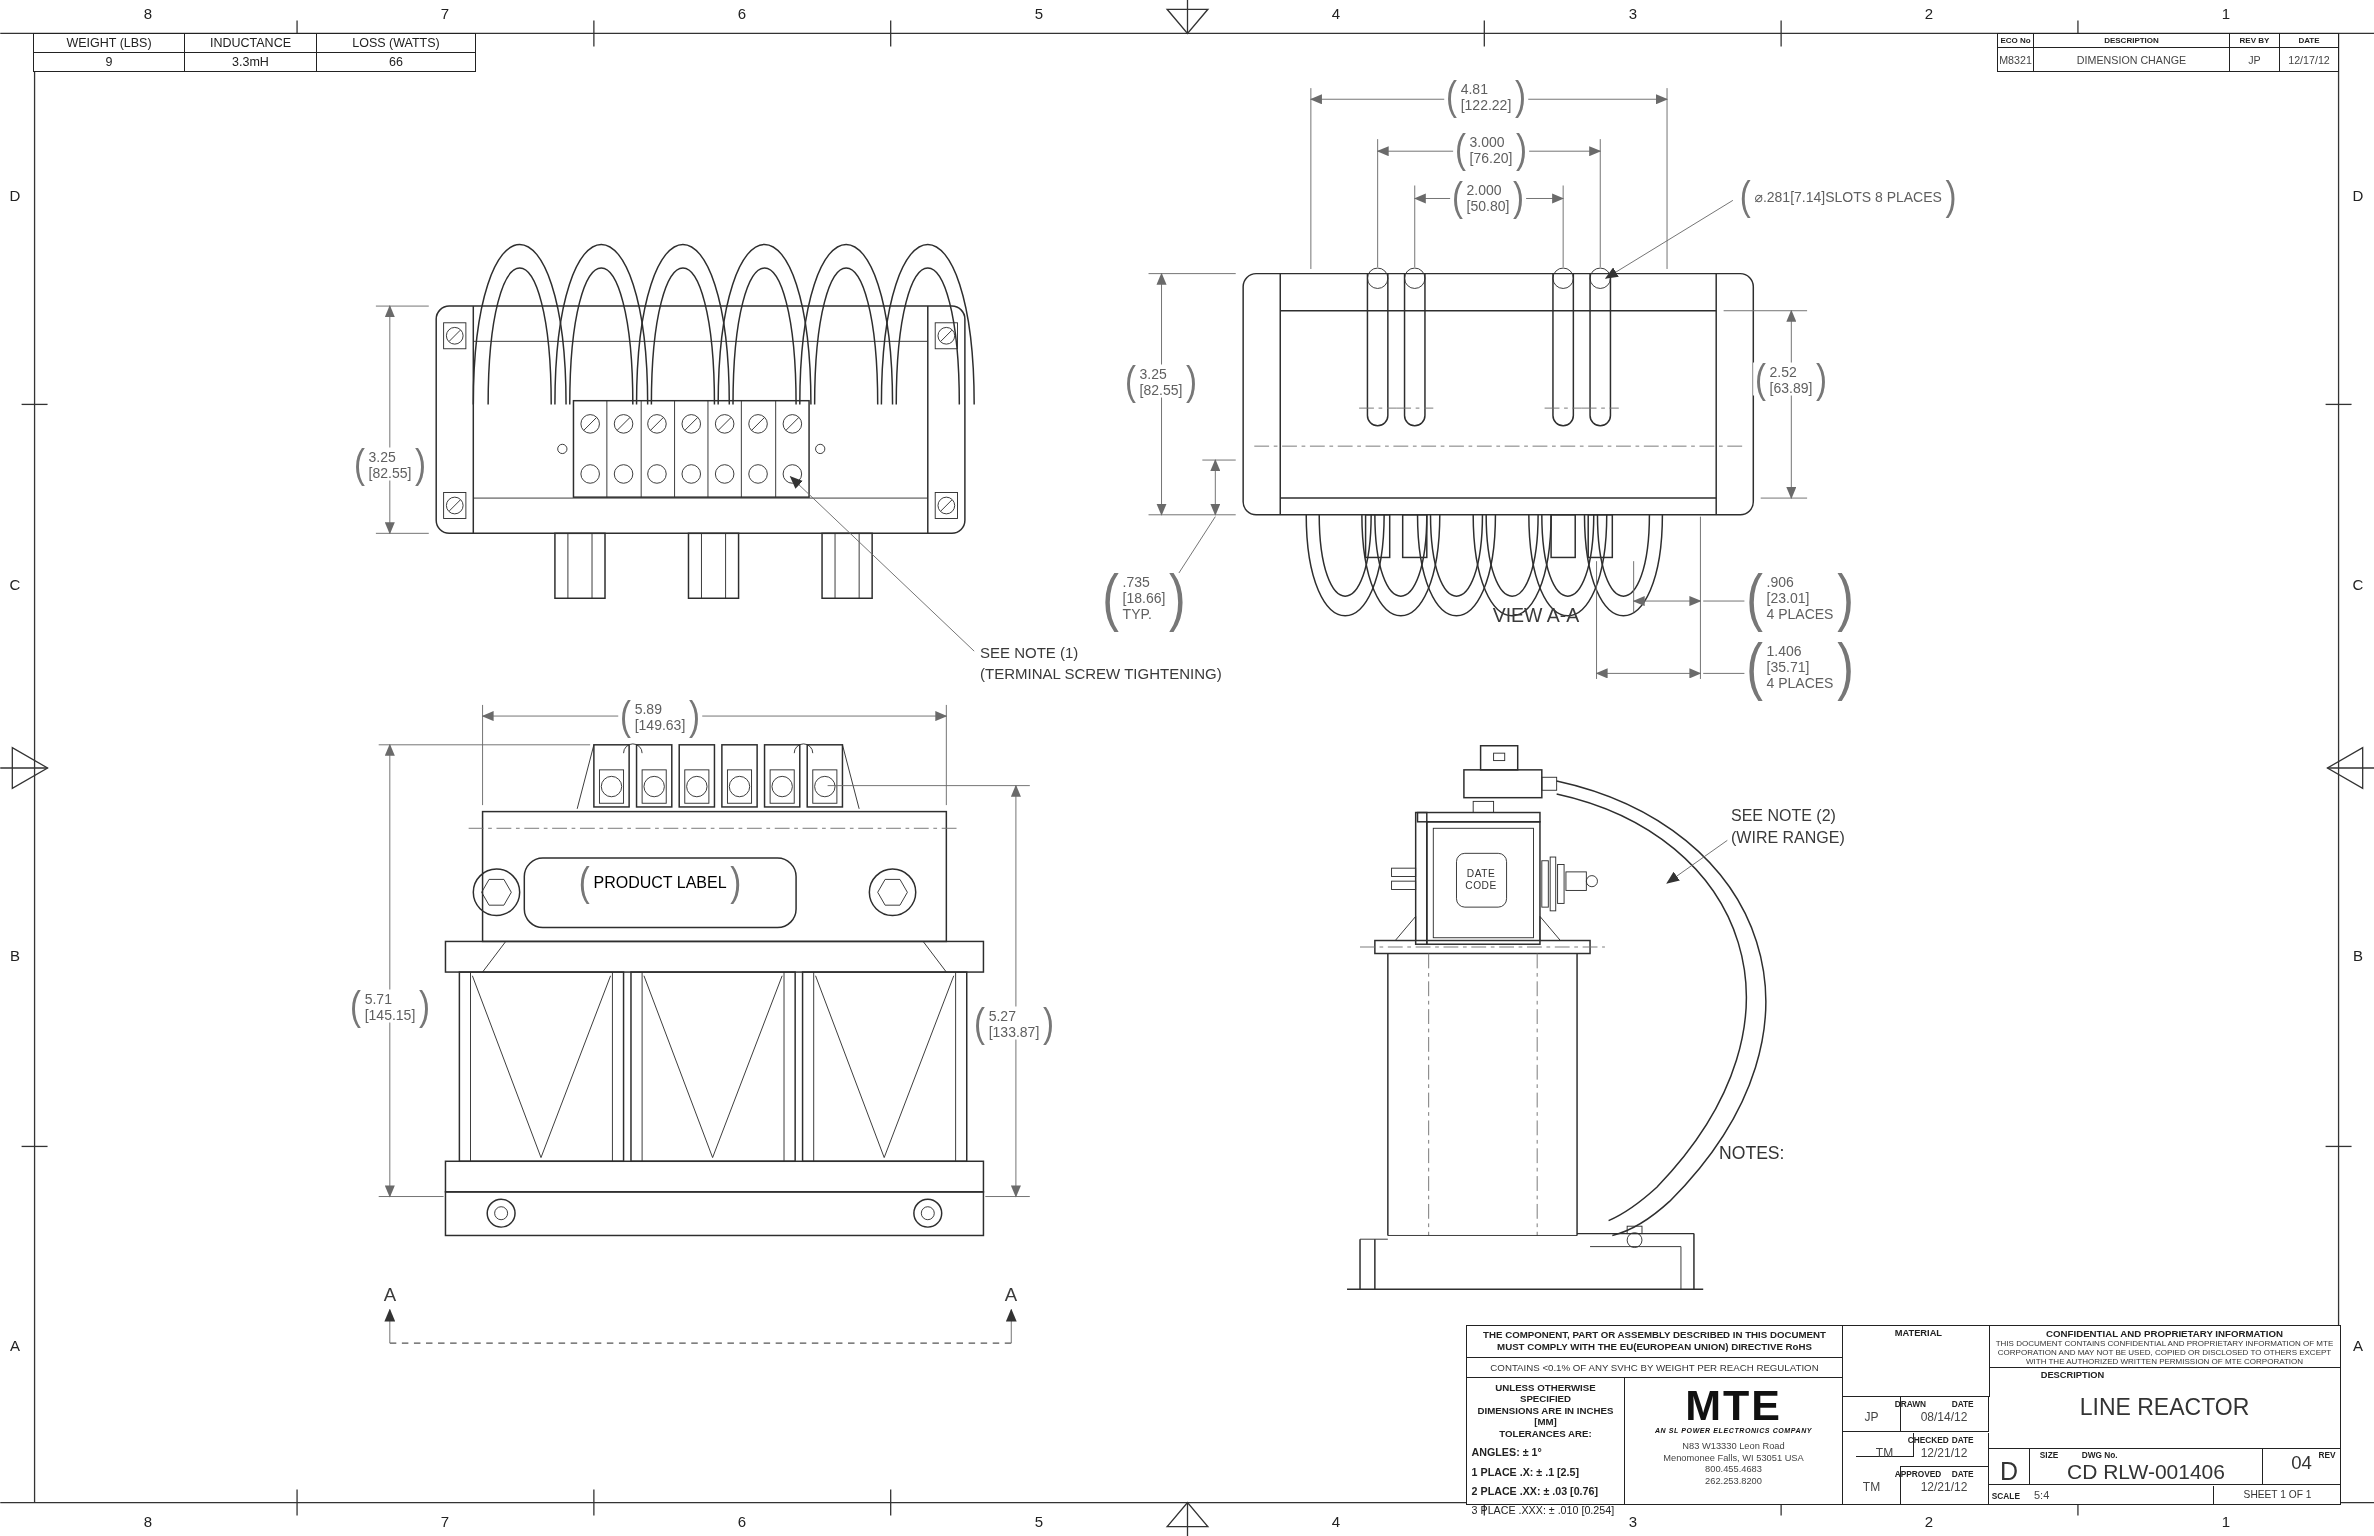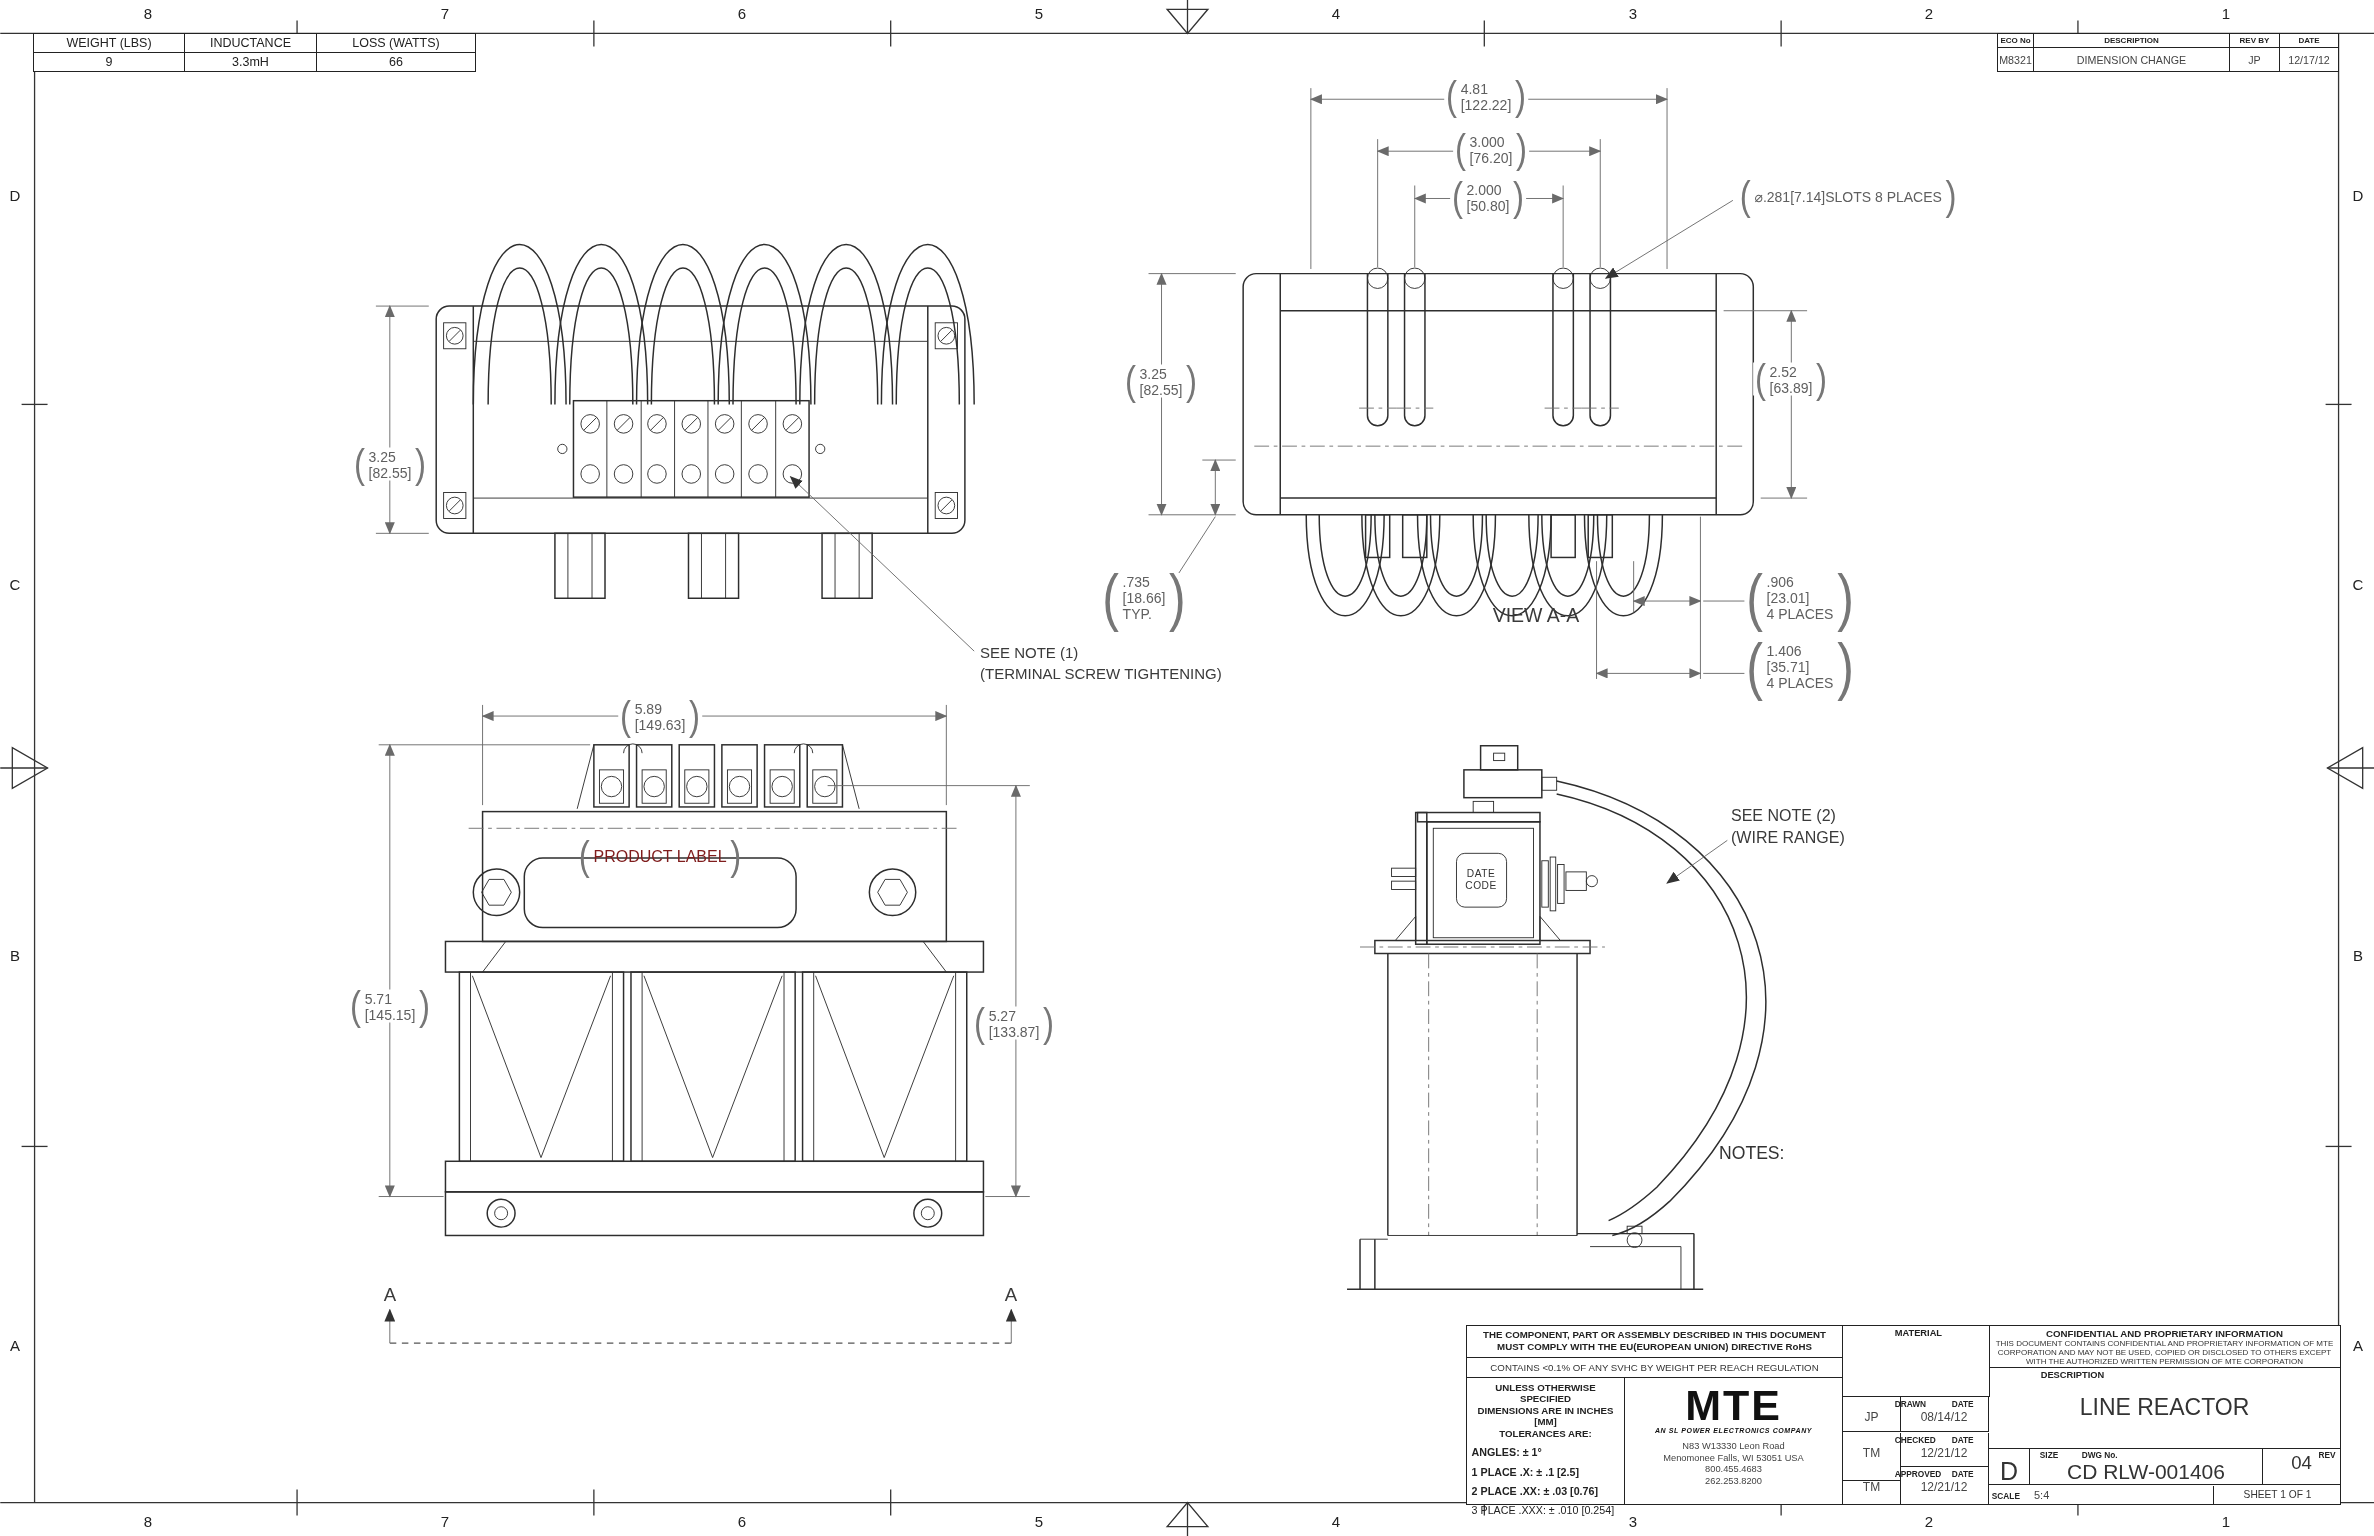--- a/index.html
+++ b/index.html
@@ -538,21 +538,21 @@
 
   <div class="biglabel" style="left:1536px;top:615px">VIEW A-A</div>
   <div class="callout" style="left:980px;top:642px">
     <div>SEE NOTE (1)</div>
     <div>(TERMINAL SCREW TIGHTENING)</div>
   </div>
   <div class="callout" style="left:1731px;top:805px;font-size:16px;line-height:22px">
     <div>SEE NOTE (2)</div>
     <div>(WIRE RANGE)</div>
   </div>
-  <div class="dim" style="left:660px;top:856px;font-size:16px;color:#7f1d1d;background:transparent">
+  <div class="dim" style="left:660px;top:882px;font-size:16px;color:#000000;background:transparent">
     <span class="stack">
           <span>PRODUCT LABEL</span>
         </span>
   </div>
   <div class="datecode" style="left:1481px;top:880px">
     <div>DATE</div>
     <div>CODE</div>
   </div>
   <div class="biglabel" style="left:390px;top:1295px;font-size:18.6px">A</div>
   <div class="biglabel" style="left:1011px;top:1295px;font-size:18.6px">A</div>
@@ -592,21 +592,21 @@
       <span class="small-lbl cell-lbl" style="font-size:9.3px">MATERIAL</span>
     </div>
     <div class="tb brd-r brd-b" style="left:376px;top:71px;width:58px;height:35px">
       <span class="small-lbl cell-lbl">DRAWN</span>
       <span class="cell-val">JP</span>
     </div>
     <div class="tb brd-r brd-b" style="left:433px;top:71px;width:89px;height:35px">
       <span class="small-lbl cell-lbl">DATE</span>
       <span class="cell-val">08/14/12</span>
     </div>
-    <div class="tb brd-r brd-b" style="left:376px;top:107px;width:58px;height:48px">
+    <div class="tb brd-r brd-b" style="left:389px;top:107px;width:58px;height:24px">
       <span class="small-lbl cell-lbl">CHECKED</span>
       <span class="cell-val">TM</span>
     </div>
     <div class="tb brd-r brd-b" style="left:433px;top:107px;width:89px;height:34px">
       <span class="small-lbl cell-lbl">DATE</span>
       <span class="cell-val">12/21/12</span>
     </div>
     <div class="tb brd-r" style="left:376px;top:141px;width:58px;height:37px">
       <span class="small-lbl cell-lbl">APPROVED</span>
       <span class="cell-val">TM</span>

